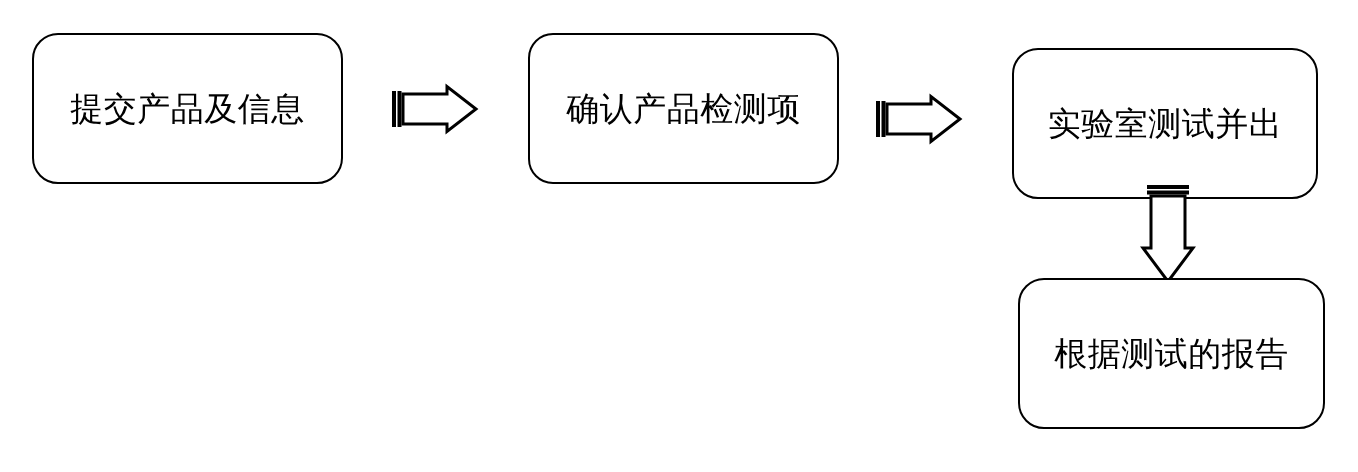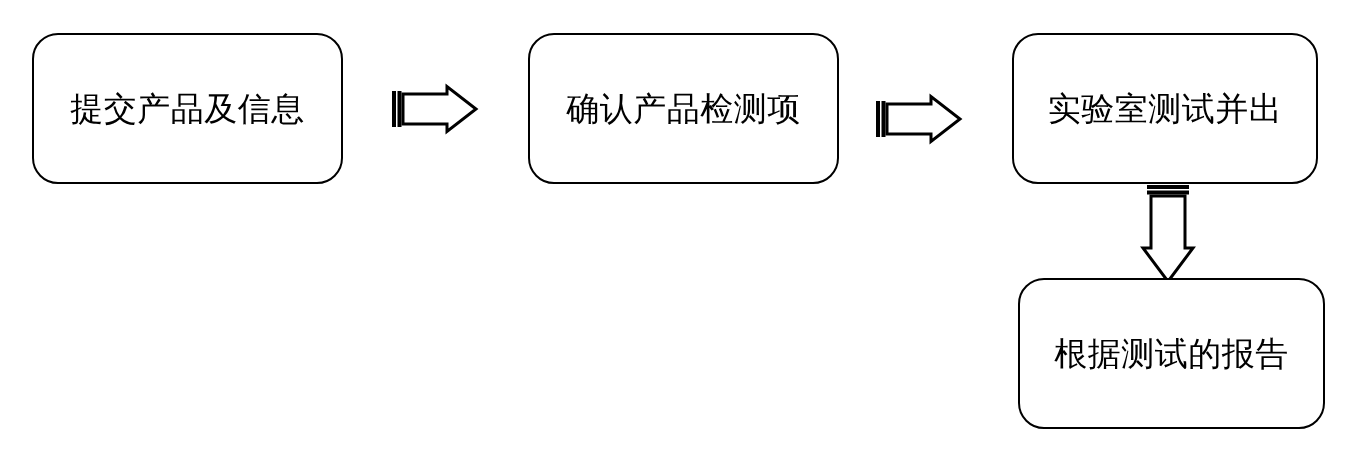--- a/index.html
+++ b/index.html
@@ -53,33 +53,33 @@
   </div>
 
   <div class="connector" id="c1" style="left: 392px; top: 86px; width: 85px; height: 46px;">
     <svg viewBox="0 0 85 46" width="85" height="46" aria-hidden="true">
       <rect x="0" y="5" width="4" height="36" fill="#000"></rect>
       <rect x="5.5" y="5" width="4" height="36" fill="#000"></rect>
       <path d="M 11 8 L 55 8 L 55 0.5 L 84 23 L 55 45.5 L 55 38 L 11 38 Z" fill="#ffffff" stroke="#000000" stroke-width="3" stroke-linejoin="miter"></path>
     </svg>
   </div>
 
-  <div class="node" id="n2" style="left: 528px; top: 33px; width: 311px; height: 151px; border-color: rgb(0, 0, 0); background: rgb(255, 255, 255);">
+  <div class="node" id="n2" style="left: 528px; top: 33px; width: 311px; height: 151px; border-color: rgb(0, 0, 0); background: rgb(255, 255, 255); border-radius: 25px;">
     <span class="node-label">确认产品检测项</span>
   </div>
 
   <div class="connector" id="c2" style="left: 876px; top: 96px; width: 85px; height: 46px;">
     <svg viewBox="0 0 85 46" width="85" height="46" aria-hidden="true">
       <rect x="0" y="5" width="4" height="36" fill="#000"></rect>
       <rect x="5.5" y="5" width="4" height="36" fill="#000"></rect>
       <path d="M 11 8 L 55 8 L 55 0.5 L 84 23 L 55 45.5 L 55 38 L 11 38 Z" fill="#ffffff" stroke="#000000" stroke-width="3" stroke-linejoin="miter"></path>
     </svg>
   </div>
 
-  <div class="node" id="n3" style="left: 1012px; top: 33px; width: 306px; height: 151px; border-color: rgb(0, 0, 0); background: rgb(255, 255, 255);">
+  <div class="node" id="n3" style="left: 1012px; top: 48px; width: 306px; height: 151px; border-color: rgb(0, 0, 0); background: rgb(255, 255, 255);">
     <span class="node-label">实验室测试并出</span>
   </div>
 
   <div class="connector" id="c3" style="left: 1142px; top: 185px; width: 52px; height: 98px;">
     <svg viewBox="0 0 52 98" width="52" height="98" aria-hidden="true">
       <rect x="5" y="0" width="42" height="4" fill="#000"></rect>
       <rect x="5" y="5.5" width="42" height="4" fill="#000"></rect>
       <path d="M 9 11 L 9 63 L 1 63 L 26 96.5 L 51 63 L 43 63 L 43 11 Z" fill="#ffffff" stroke="#000000" stroke-width="3" stroke-linejoin="miter"></path>
     </svg>
   </div>

